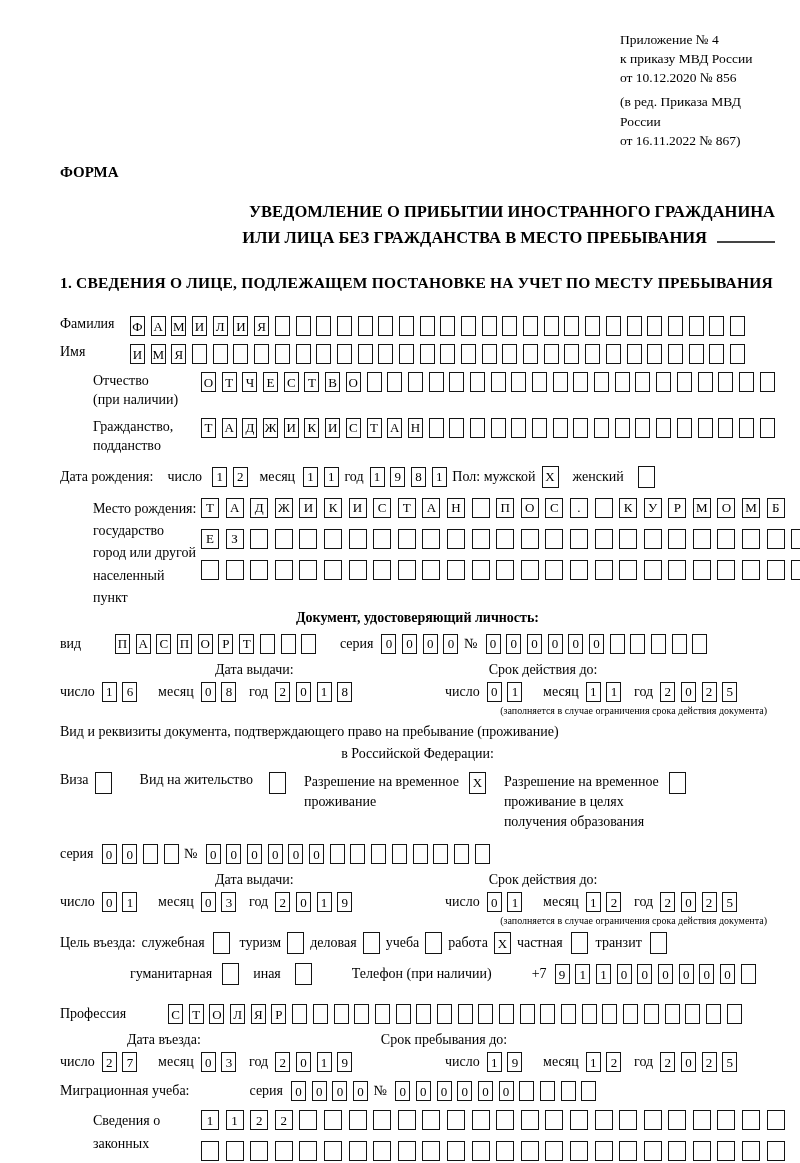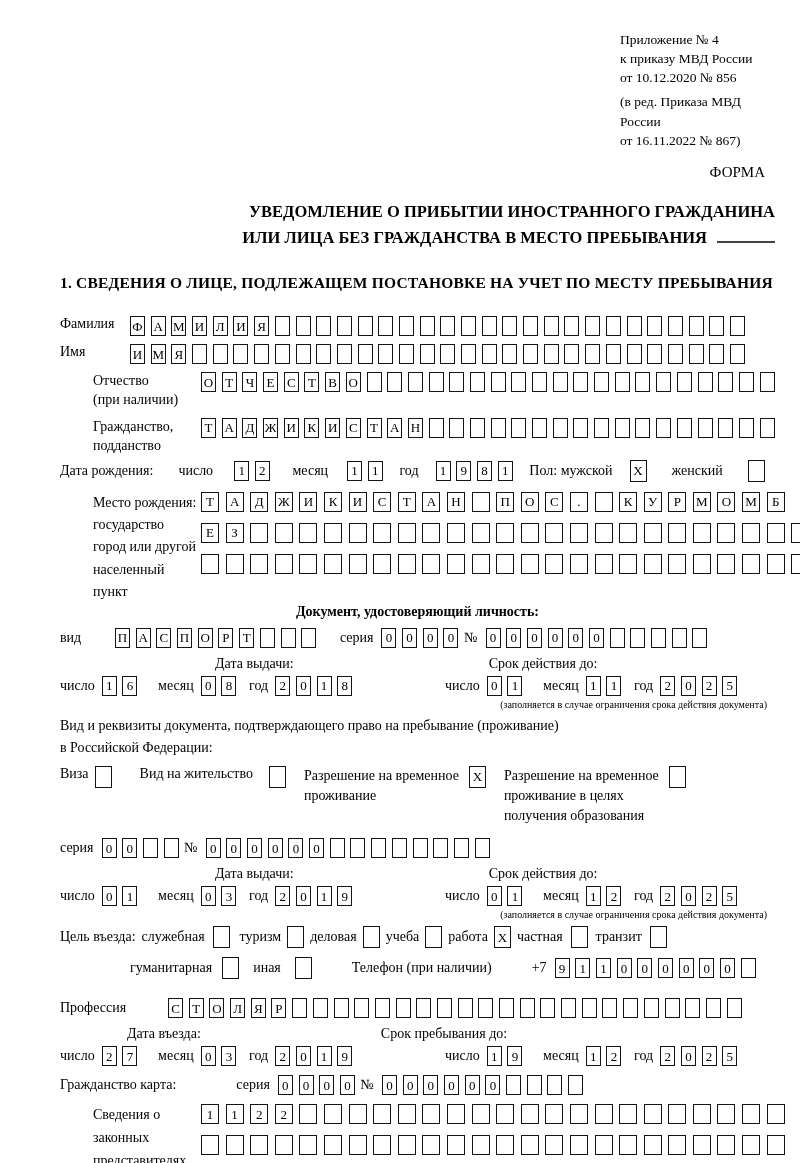--- a/index.html
+++ b/index.html
@@ -6,21 +6,21 @@
   html,body { margin:0; padding:0; }
   body {
     width:800px; height:1163px; background:#ffffff; color:#000;
     font-family:"Liberation Serif", serif; font-size:14px; overflow:hidden;
   }
   .page { padding:30px 25px 0 60px; }
 
   
   .hdr { margin-left:560px; font-size:13.5px; line-height:1.42; }
   .hdr .grp2 { margin-top:5px; }
-  .forma { text-align:right; margin-right:10px; margin-top:14px; font-weight:normal; font-size:15px; }
+  .forma { margin-right:10px; margin-top:14px; font-weight:bold; font-size:15px; }
 
   
   .title { text-align:right; font-weight:bold; font-size:16.5px; line-height:1.55; margin-top:18px;font-family:Liberation Serif, serif; }
   .blank-line { display:inline-block; width:58px; border-bottom:2px solid #444; margin-left:10px; vertical-align:baseline; }
   .sec-heading { font-weight:bold; font-size:15.5px; margin-top:24px; letter-spacing:.2px; }
 
   
   .row { display:flex; align-items:flex-start; margin-top:8px; }
   .lbl { white-space:nowrap; }
   .lblcol { line-height:1.35;margin-left:33px; }
@@ -220,21 +220,21 @@
         <span class="cell"></span>
         <span class="cell"></span>
         <span class="cell"></span>
         <span class="cell"></span>
         <span class="cell"></span>
         <span class="cell"></span>
         <span class="cell"></span>
       </span>
   </div>
 
-  <div class="row" style="align-items:center; margin-top:4px;gap:11px;">
+  <div class="row" style="align-items:center; margin-top:10px;">
     <span class="lbl">Дата рождения:</span>
     <span class="lbl gap14">число</span>
     <span class="cells gap10">
         <span class="cell filled">1</span>
         <span class="cell filled">2</span>
       </span>
     <span class="lbl gap6">месяц</span>
     <span class="cells gap8">
         <span class="cell filled">1</span>
         <span class="cell filled">1</span>
@@ -426,21 +426,21 @@
           <span class="cell filled">2</span>
           <span class="cell filled">0</span>
           <span class="cell filled">2</span>
           <span class="cell filled">5</span>
         </span>
     </span>
   </div>
   <div class="footnote">(заполняется в случае ограничения срока действия документа)</div>
 
   <div style="margin-top:8px;">Вид и реквизиты документа, подтверждающего право на пребывание (проживание)</div>
-  <div style="margin-top:6px;">в Российской Федерации:</div>
+  <div style="margin-top:6px;text-align:center;">в Российской Федерации:</div>
 
   <div class="cbrow">
     <span class="opt-label">Виза</span>
     <span class="cells cb gap6">
         <span class="cell"></span>
       </span>
     <span class="opt-label gap28">Вид на жительство</span>
     <span class="cells cb" style="margin-left:16px;">
         <span class="cell"></span>
       </span>
@@ -663,21 +663,21 @@
       <span class="cells">
           <span class="cell filled">2</span>
           <span class="cell filled">0</span>
           <span class="cell filled">2</span>
           <span class="cell filled">5</span>
         </span>
     </span>
   </div>
 
   <div class="row" style="align-items:center; margin-top:9px;">
-    <span class="lbl">Гражданство карта:</span>
+    <span class="lbl">Миграционная учеба:</span>
     <span class="lbl" style="margin-left:60px;">серия</span>
     <span class="cells gap8">
         <span class="cell filled">0</span>
         <span class="cell filled">0</span>
         <span class="cell filled">0</span>
         <span class="cell filled">0</span>
       </span>
     <span class="lbl">№</span>
     <span class="cells gap8">
         <span class="cell filled">0</span>

